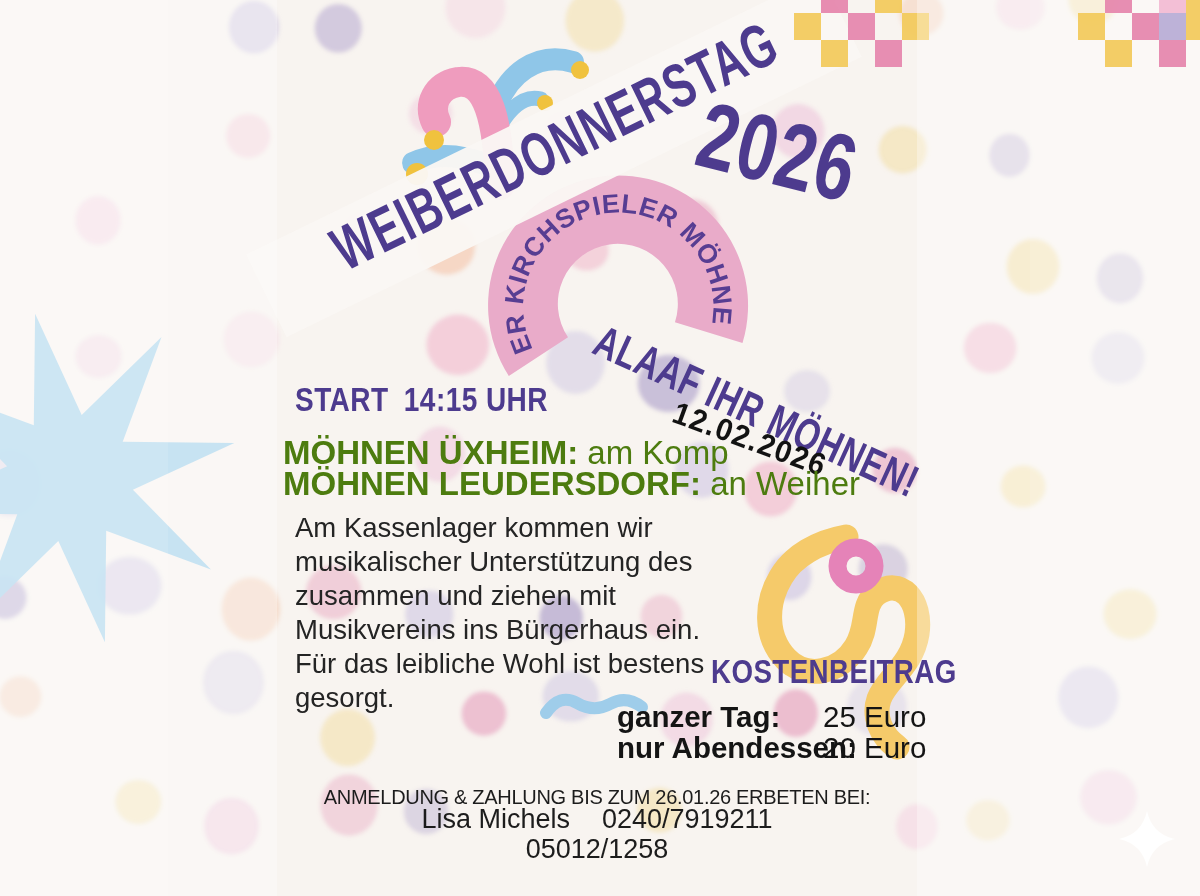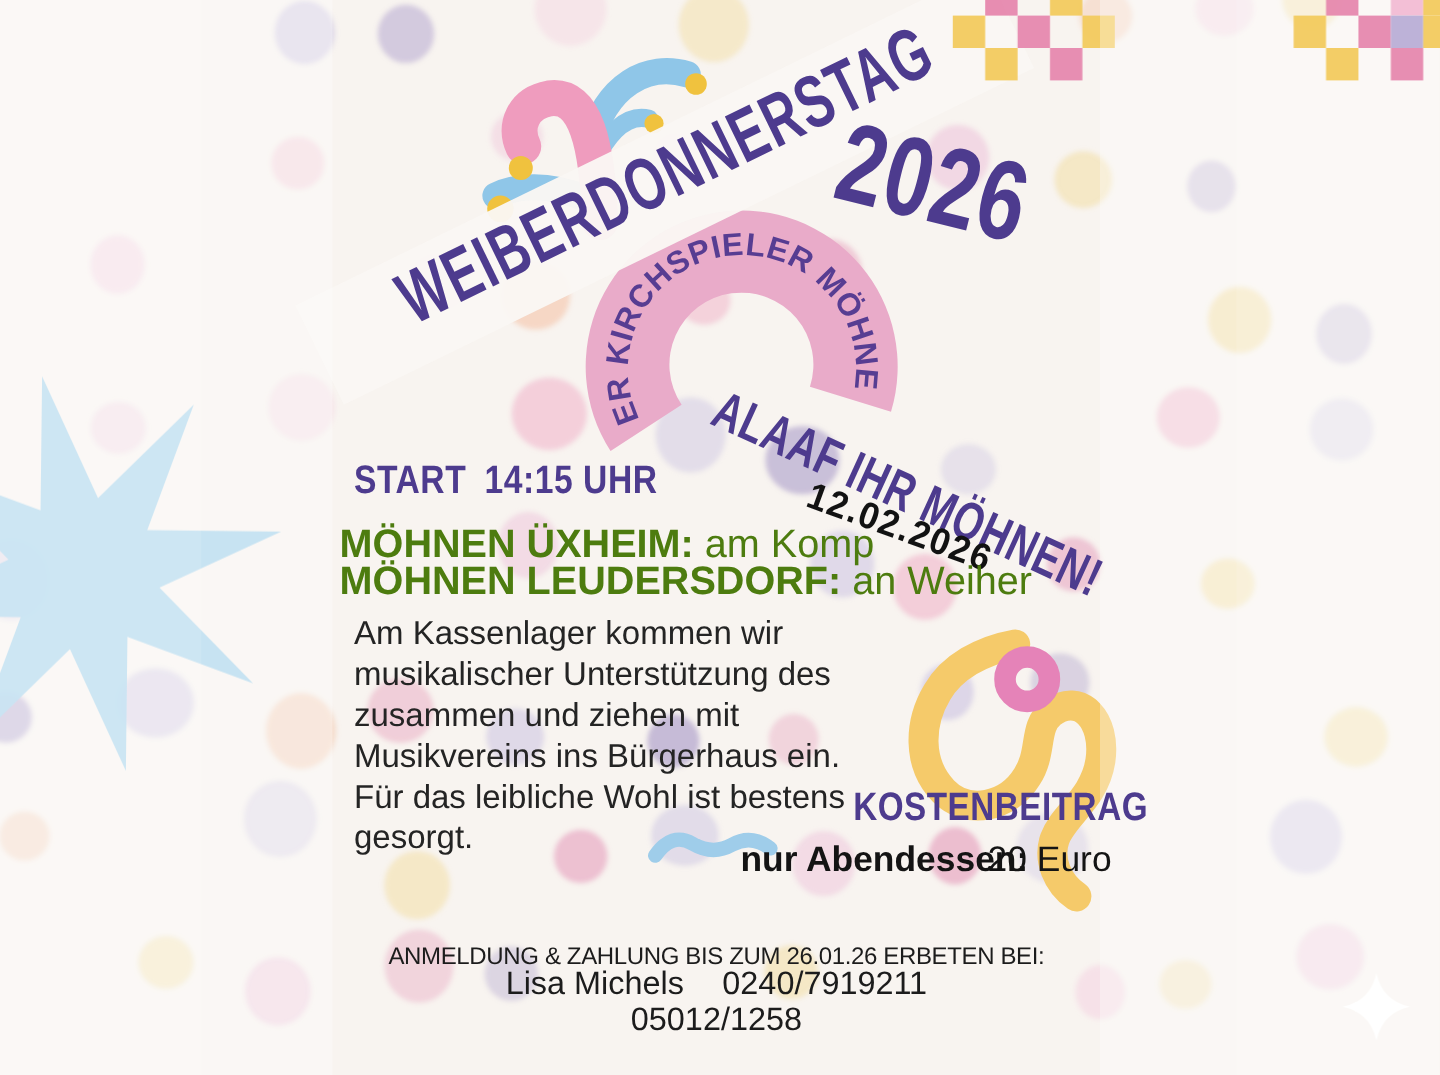--- a/index.html
+++ b/index.html
@@ -198,20 +198,24 @@
     <div>zusammen und ziehen mit</div>
     <div>Musikvereins ins Bürgerhaus ein.</div>
     <div>Für das leibliche Wohl ist bestens</div>
     <div>gesorgt.</div>
   </div>
 
   <div class="txt kosten purple">KOSTENBEITRAG</div>
 
   <div class="txt prices">
     <div class="price-row">
+      <span class="price-label">ganzer Tag:</span>
+      <span>25 Euro</span>
+    </div>
+    <div class="price-row">
       <span class="price-label">nur Abendessen:</span>
       <span>20 Euro</span>
     </div>
   </div>
 
   <div class="txt reg">ANMELDUNG &amp; ZAHLUNG BIS ZUM 26.01.26 ERBETEN BEI:</div>
 
   <div class="txt contacts">
     <div class="contact-row">
       <span>Lisa Michels</span>

